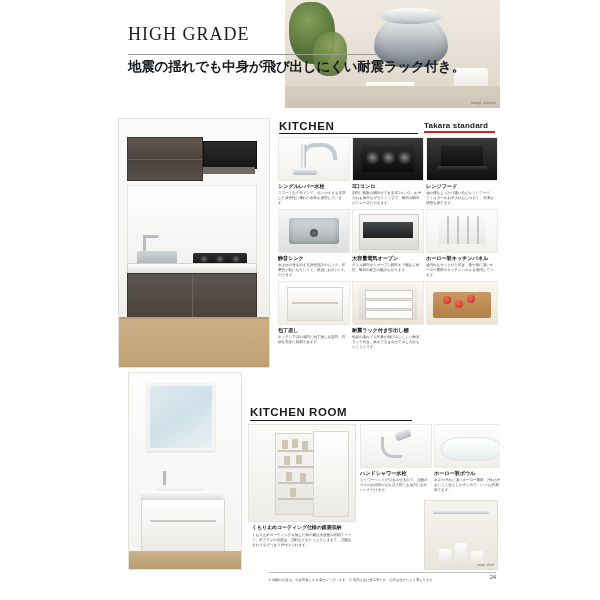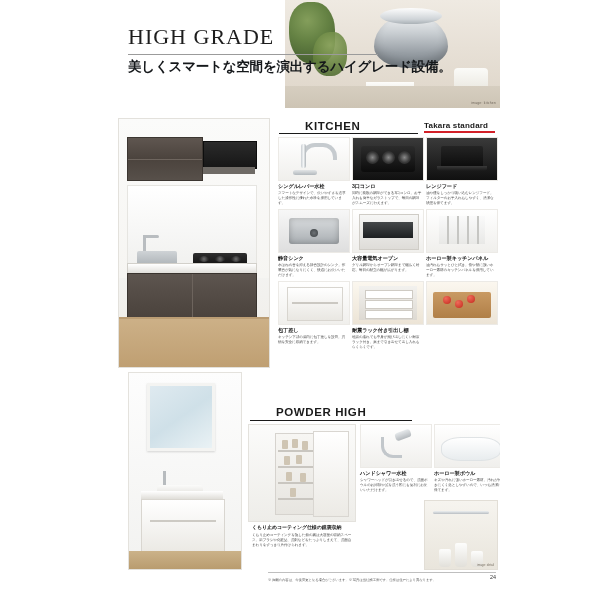--- a/index.html
+++ b/index.html
@@ -107,21 +107,21 @@
     bottom: 3px;
     font-size: 3.2px;
     color: #6b6257;
     letter-spacing: .3px;
   }
   .hero-title {
     position: absolute;
     left: 28px;
     top: 24px;
     font-family: "Liberation Serif", serif;
-    font-size: 22px;
+    font-size: 18px;
     letter-spacing: 1px;
     color: #1d1d1d;
     font-weight: 400;
     white-space: nowrap;
   }
   .hero-sub {
     position: absolute;
     left: 28px;
     top: 58px;
     font-size: 13.5px;
@@ -234,21 +234,20 @@
     content:""; position:absolute; left:0; top:0; width:100%; height:2px; background:#a98a5f; opacity:.5;
   }
 
   
   .sec-head {
     position: absolute;
     font-family: "Liberation Sans", sans-serif;
     font-weight: 700;
     color: #1a1a1a;
     letter-spacing: .6px;
-    margin-left: 26px;
   }
   #kitchen-head { left: 279px; top: 120px; font-size: 11.5px; }
   #powder-head { left: 250px; top: 406px; font-size: 11.5px; }
   .brand {
     position: absolute;
     left: 424px;
     top: 121px;
     font-size: 8px;
     font-weight: 700;
     color: #1a1a1a;
@@ -532,21 +531,21 @@
       <div class="leafy2"></div>
       <div class="pot"></div>
       <div class="pot-lid"></div>
       <div class="bowl"></div>
       <div class="cup"></div>
       <div class="counter"></div>
       <div class="credit">image: kitchen</div>
     </div>
     <div class="hero-title">HIGH GRADE</div>
     <div class="hero-rule"></div>
-    <div class="hero-sub">美しくスマートな空間を演出するハイグレード設備。</div>
+    <div class="hero-sub">地震の揺れでも中身が飛び出しにくい耐震ラック付き。</div>
   </div>
 
   <div class="kitchen-photo">
     <div class="k-wall"></div>
     <div class="k-uppercab"></div>
     <div class="k-hood"></div>
     <div class="k-hood-under"></div>
     <div class="k-backsplash"></div>
     <div class="k-faucet"></div>
     <div class="k-sink"></div>
@@ -663,21 +662,21 @@
 
   <div class="vanity-photo">
     <div class="v-mirror"></div>
     <div class="v-tap"></div>
     <div class="v-basin"></div>
     <div class="v-counter"></div>
     <div class="v-cab"></div>
     <div class="v-floor"></div>
   </div>
 
-  <div class="sec-head" id="powder-head">POWDER HIGH</div>
+  <div class="sec-head" id="powder-head">KITCHEN ROOM</div>
   <div class="head-rule" id="powder-rule"></div>
 
   <div class="tall-cab-photo">
     <div class="tc-shelves">
       <i style="top:16px"></i>
         <i style="top:32px"></i>
         <i style="top:48px"></i>
         <i style="top:64px"></i>
       <div class="tc-item" style="left:6px;top:6px"></div>
       <div class="tc-item" style="left:16px;top:5px"></div>

